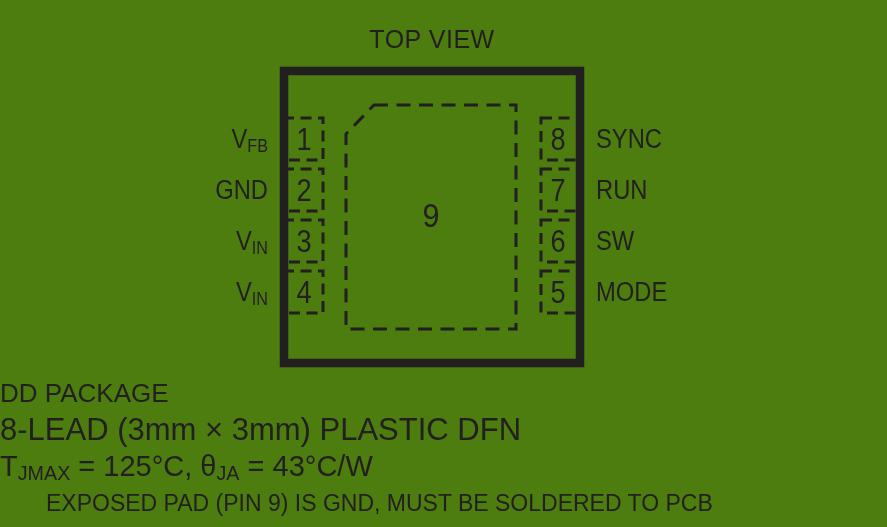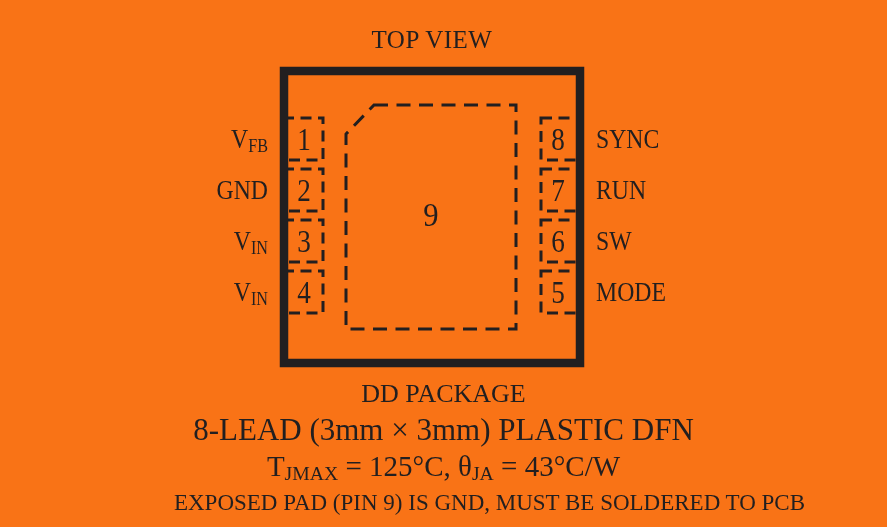--- a/index.html
+++ b/index.html
@@ -2,22 +2,22 @@
 <html><head>
 <meta charset="utf-8">
 <style>
   :root{
     --ink:#221f20;
   }
   html,body{margin:0;padding:0;background:#ffffff;}
   .canvas{
     position:relative;
     width:887px;height:527px;
-    background:#f97316;
-    font-family:Liberation Serif, serif;
+    background:#4d7c0f;
+    font-family:Liberation Sans, sans-serif;
     color:var(--ink);
     overflow:hidden;
   }
   .artwork{position:absolute;left:0;top:0;}
   .pinbox{fill:none;stroke:var(--ink);stroke-width:3;stroke-dasharray:11 6.5;}
   .pad-outline{fill:none;stroke:var(--ink);stroke-width:3;stroke-dasharray:14 8.5;}
   .pkg-outline{fill:none;stroke:var(--ink);stroke-width:8.5;}
   .title{
     position:absolute;left:282px;top:26px;width:300px;
     text-align:center;font-size:25px;line-height:1.1;letter-spacing:0.5px;
@@ -36,21 +36,21 @@
     font-size:32px;transform:scaleX(0.85);transform-origin:50% 50%;
   }
   .pin-num-left{left:285px;width:38px;}
   .pin-num-right{left:540px;width:36px;}
   .pad-num{
     position:absolute;left:346px;top:192px;width:170px;height:46px;
     display:flex;align-items:center;justify-content:center;
     font-size:34px;transform:scaleX(0.9);
   }
   .caption-line{
-    position:absolute;left:0;width:887px;text-align:center;
+    position:absolute;left:0;width:887px;text-align:left;
     line-height:1.15;white-space:nowrap;
   }
   .cap1{top:379px;font-size:26px;}
   .cap2{top:412px;font-size:31px;}
   .cap3{top:450px;font-size:29px;}
   .cap4{top:490px;font-size:23px;margin-left:46px;}
 </style>
 </head>
 <body>
 

